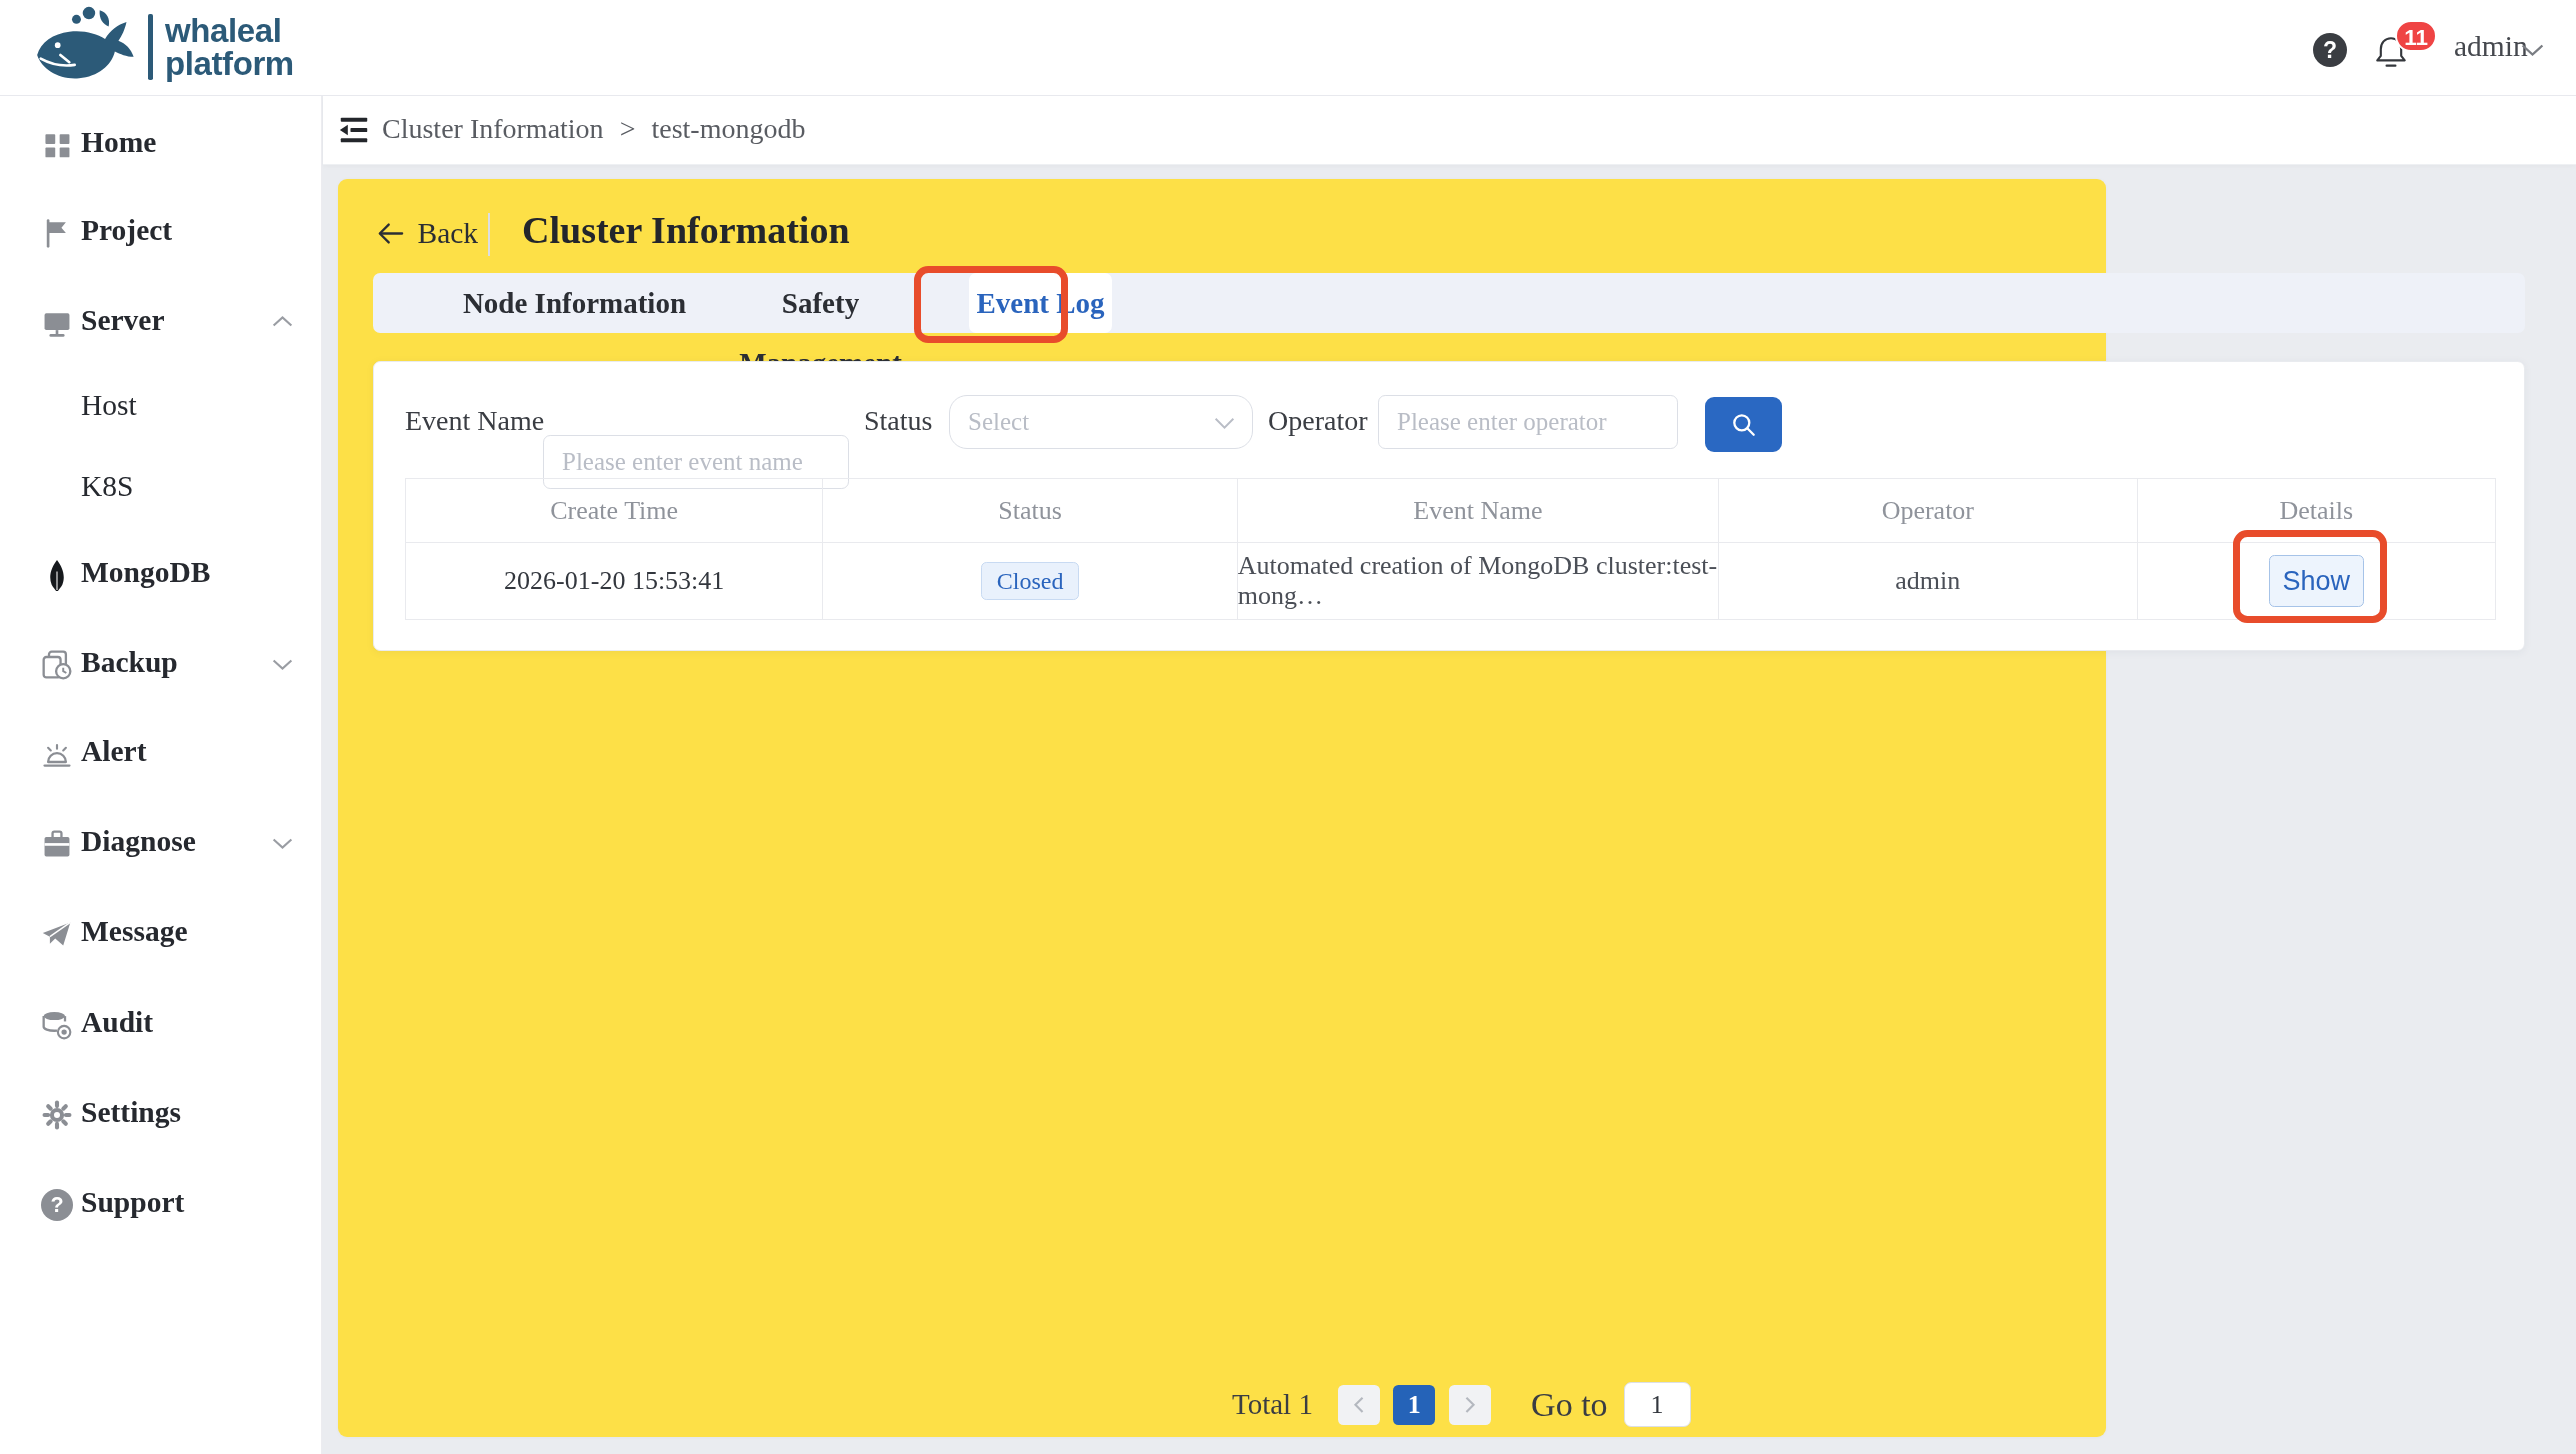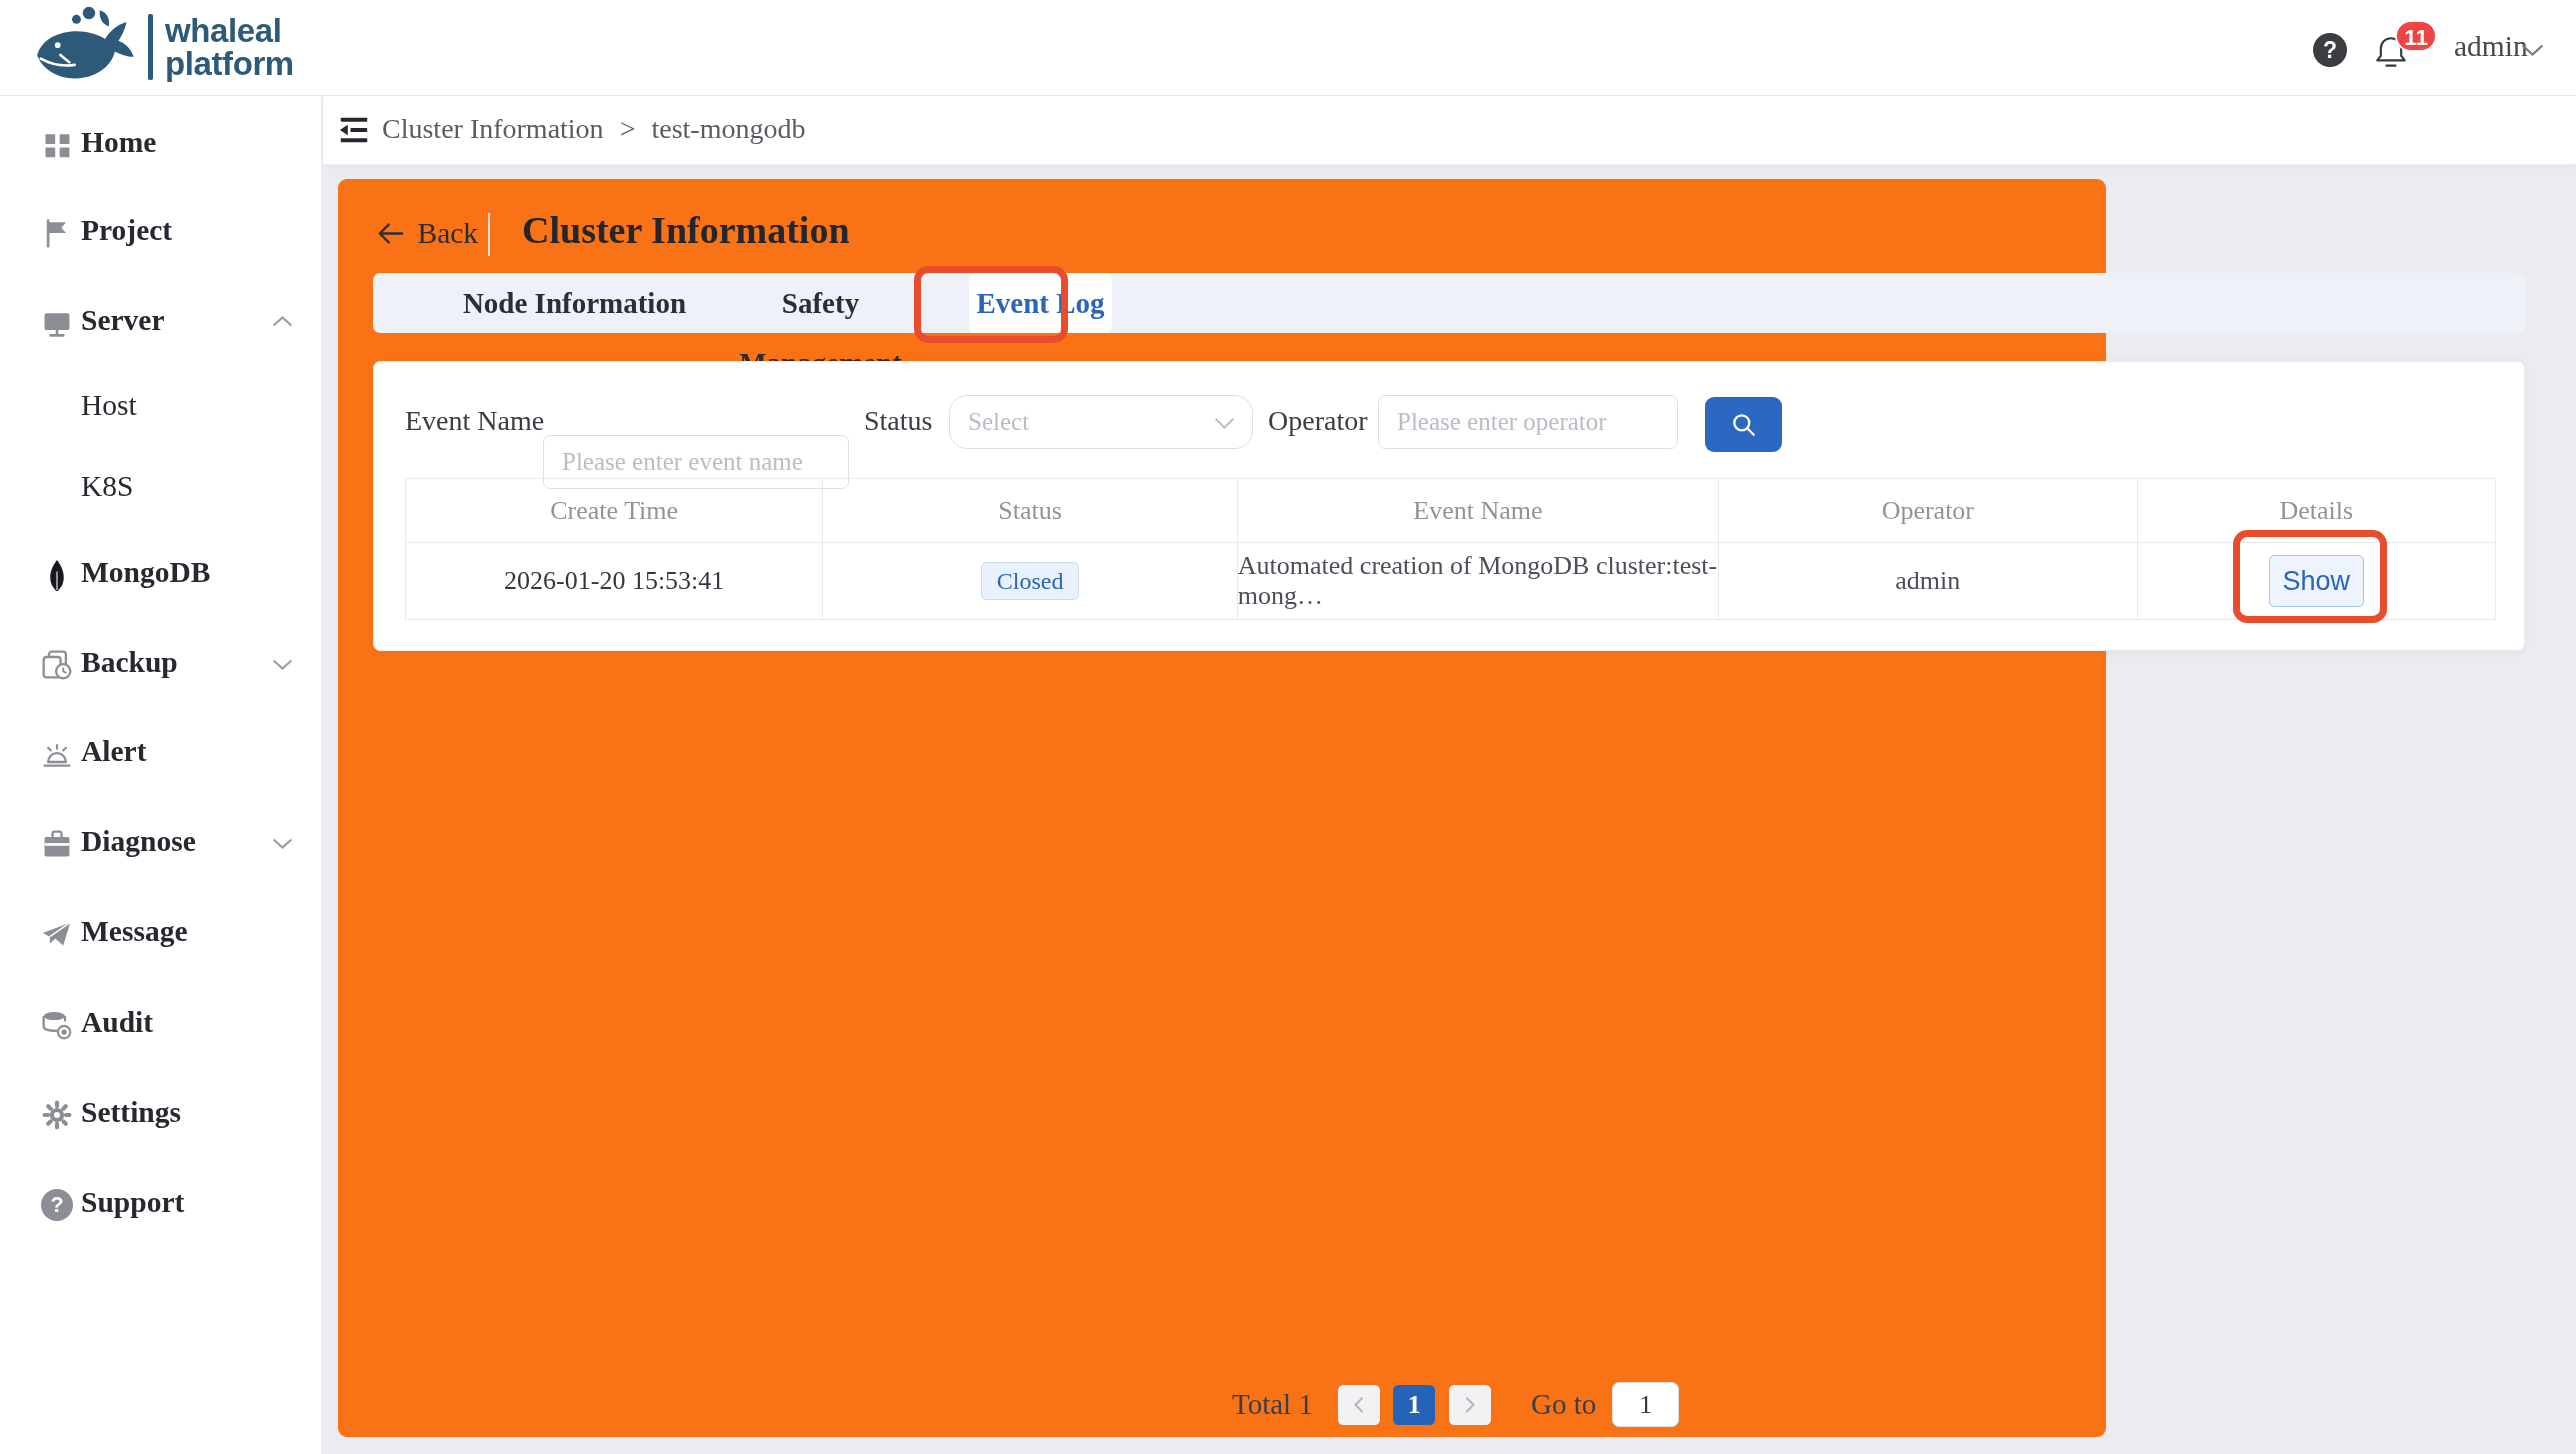--- a/index.html
+++ b/index.html
@@ -32,21 +32,21 @@
   .side-item .lbl{position:absolute;left:81px;top:8px;font-size:29.5px;font-weight:600;color:#26292f;}
   .side-item .chev{position:absolute;left:270px;top:18px;}
 
   
   .crumbbar{position:absolute;left:323px;top:96px;width:2253px;height:68px;background:#fff;
     border-bottom:0.9px solid #eef0f3;box-shadow:0 1.8px 5.4px rgba(0,0,0,.04);z-index:10;}
   .fold{position:absolute;left:14.3px;top:19px;cursor:pointer;}
   .crumbtext{position:absolute;left:59px;top:17px;font-size:28px;color:#595c62;}
 
   
-  .card{position:absolute;left:338px;top:179px;width:1768px;height:1258px;background:#f97316;
+  .card{position:absolute;left:338px;top:179px;width:1768px;height:1258px;background:#fde047;
     border-radius:9px;box-shadow:0 0.9px 3.6px rgba(0,0,0,.03);}
   .backrow{position:absolute;left:0;top:27px;width:100%;height:63px;}
   .back-btn{position:absolute;left:38px;top:10.7px;display:flex;align-items:center;gap:12.5px;cursor:pointer;}
   .back-label{font-size:29.5px;color:#2b2e34;}
   .vdiv{position:absolute;left:150px;top:7.2px;width:1.8px;height:43px;background:#dcdee3;}
   .page-title{position:absolute;left:184px;top:1.8px;font-size:38px;font-weight:bold;color:#23262c;}
 
   .tabbar{position:absolute;left:35px;top:94px;width:2152px;height:60px;background:#eef1f8;border-radius:7.2px;}
   .tab{position:absolute;top:0;height:60px;line-height:60px;font-size:29px;font-weight:600;
     color:#2b2e34;text-align:center;cursor:pointer;}
@@ -82,21 +82,21 @@
     font-size:24px;padding:4.5px 14.3px;}
   .show-btn{width:95px;height:52px;background:#edf4fd;border:0.9px solid #a6c3e8;border-radius:5.4px;
     color:#2a64bd;font-family:"Liberation Sans",sans-serif;font-size:27px;cursor:pointer;}
 
   .pager{position:absolute;left:894px;top:1203px;height:45px;display:flex;align-items:center;}
   .pager .total{font-size:29px;color:#3a3d43;margin-right:25px;}
   .pgbtn{width:42px;height:40px;border-radius:5.4px;background:#f1f2f4;border:none;margin-right:13.4px;
     display:flex;align-items:center;justify-content:center;cursor:pointer;}
   .pgcur{width:42px;height:40px;border-radius:5.4px;background:#2563b8;border:none;margin-right:13.4px;
     color:#fff;font-size:26px;font-weight:bold;cursor:pointer;font-family:"Liberation Serif",serif;}
-  .goto-label{font-size:29px;color:#3a3d43;margin-left:27px;margin-right:16px;}
+  .goto-label{font-size:34px;color:#3a3d43;margin-left:27px;margin-right:16px;}
   .goto-input{width:67px;height:45px;border:0.9px solid #dcdfe6;border-radius:7.2px;box-sizing:border-box;
     text-align:center;font-family:"Liberation Serif",serif;font-size:26px;color:#33373e;outline:none;}
 
   
   .annot{position:absolute;border:7.2px solid #e84c2b;border-radius:14.3px;box-sizing:border-box;
     z-index:50;pointer-events:none;}
   .annot-tab{left:914px;top:266px;width:154px;height:77px;}
   .annot-show{left:2233px;top:530px;width:154px;height:93px;}
 </style>
 </head>

